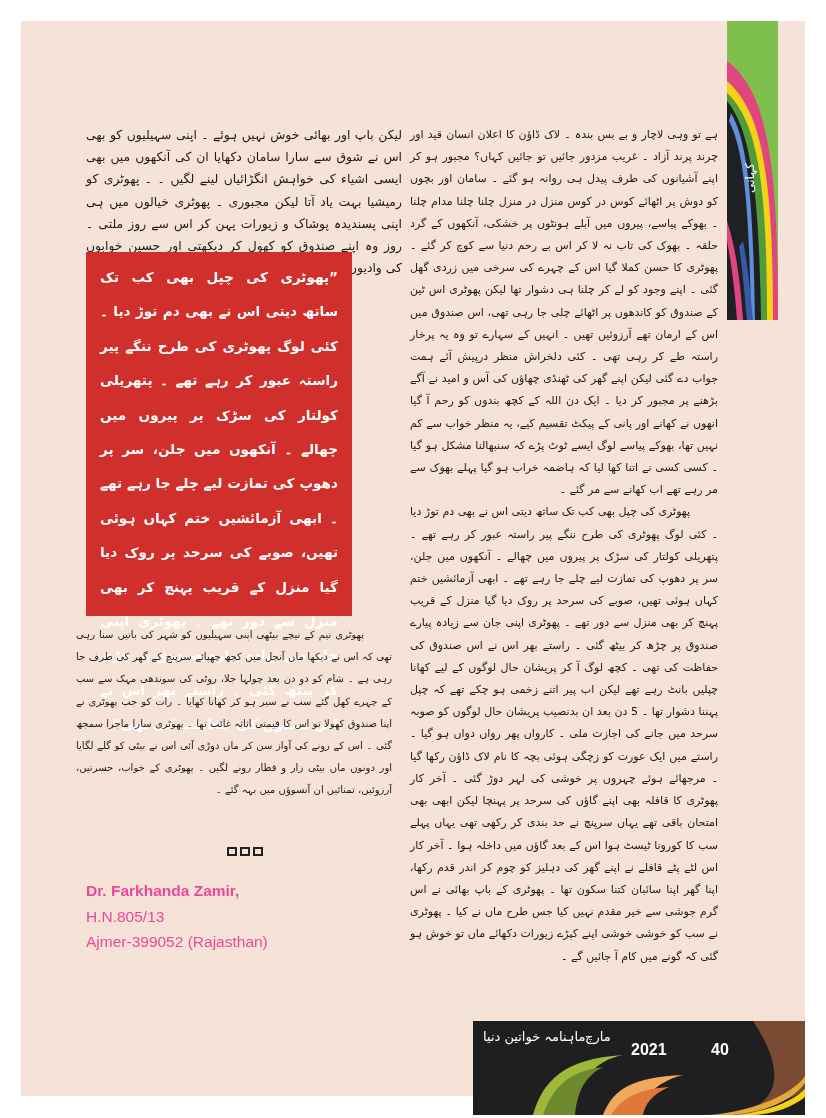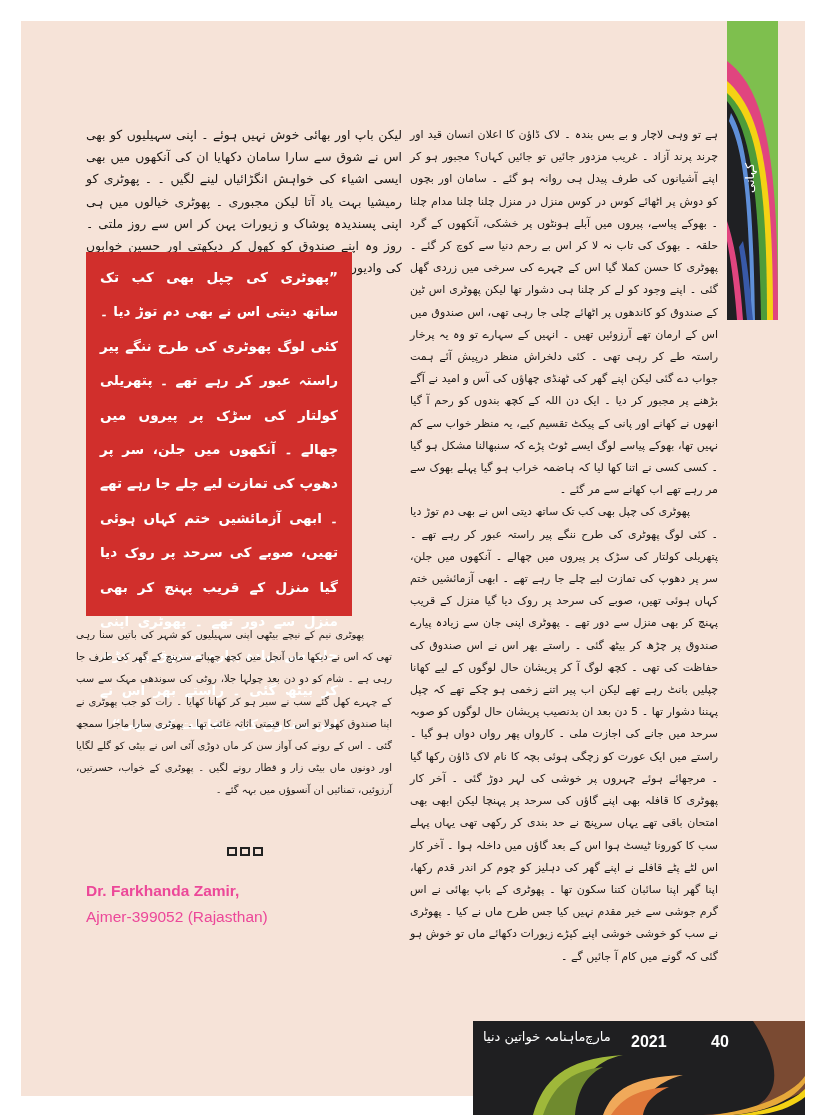--- a/index.html
+++ b/index.html
@@ -59,21 +59,21 @@
     transform: rotate(-90deg); transform-origin: center; white-space: nowrap;
     font-family: "DejaVu Sans", sans-serif;
   }
   .footer-band {
     position: absolute; left: 473px; top: 1002px; width: 332px; height: 94px;
     background: #1f1f21; overflow: hidden; margin-top: 19px;
   }
   .footer-text {
     position: absolute; top: 8px; color: #ffffff; font-size: 13px; white-space: nowrap;
   }
-  .footer-num { font-family: "Liberation Sans", sans-serif; font-weight: bold; font-size: 16px; top: 12px; }
+  .footer-num { font-family: "Liberation Sans", sans-serif; font-weight: bold; font-size: 16px; top: 20px; }
 </style>
 </head>
 <body>
 
 <div class="page"></div>
 
 <div class="strip">
   <svg width="51" height="299" viewBox="0 0 51 299">
     <rect x="0" y="0" width="51" height="299" fill="#7ebf4e"></rect>
     <path d="M0,40 C40,70 51,140 51,299 L0,299 Z" fill="#e0457f"></path>
@@ -105,20 +105,21 @@
 </div>
 
 <div class="divider-boxes">
   <span></span>
   <span></span>
   <span></span>
 </div>
 
 <div class="address">
   <div class="name">Dr. Farkhanda Zamir,</div>
+  <div>H.N.805/13</div>
   <div>Ajmer-399052 (Rajasthan)</div>
 </div>
 
 <div class="footer-band">
   <svg width="332" height="94" viewBox="0 0 332 94" style="position:absolute;left:0;top:0">
     <rect width="332" height="94" fill="#1f1f21"></rect>
     <path d="M332,0 L332,70 C300,86 270,92 230,94 L250,94 C300,90 320,60 280,0 Z" fill="#7a4a32"></path>
     <path d="M240,94 C290,88 322,70 332,55 L332,62 C322,76 300,90 260,94 Z" fill="#e6a83a"></path>
     <path d="M262,94 C300,90 322,78 332,68 L332,76 C322,84 306,92 282,94 Z" fill="#f4d214"></path>
     <path d="M60,94 C70,60 90,38 150,34 C120,40 106,60 100,94 Z" fill="#9fb83a"></path>

